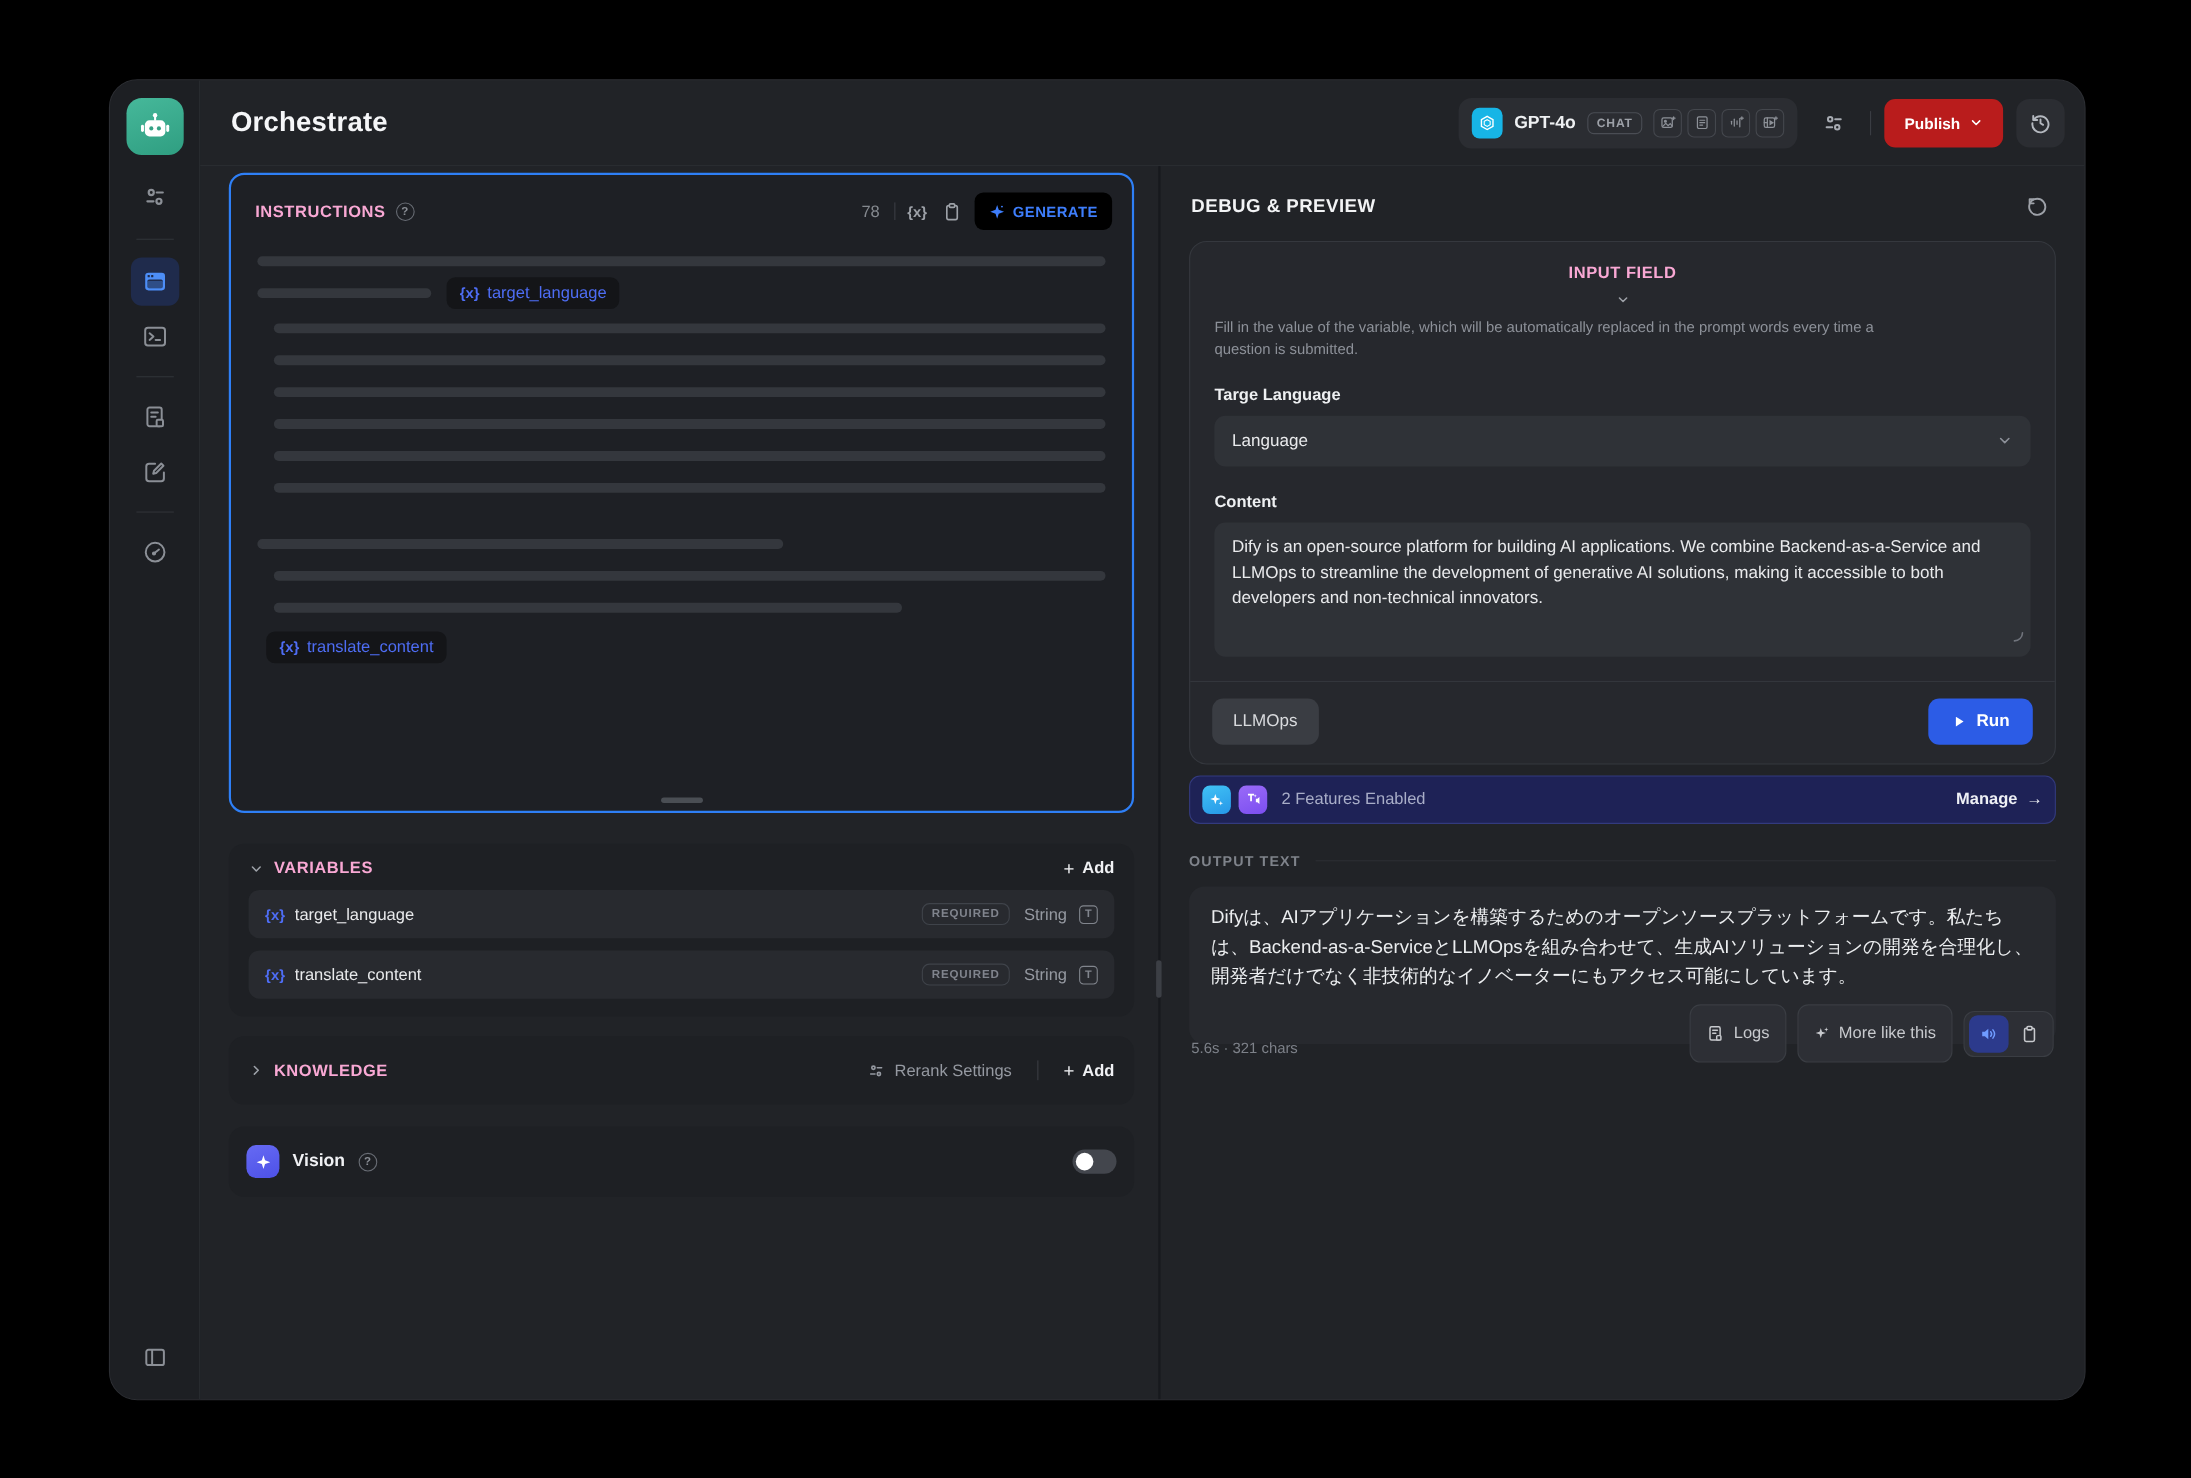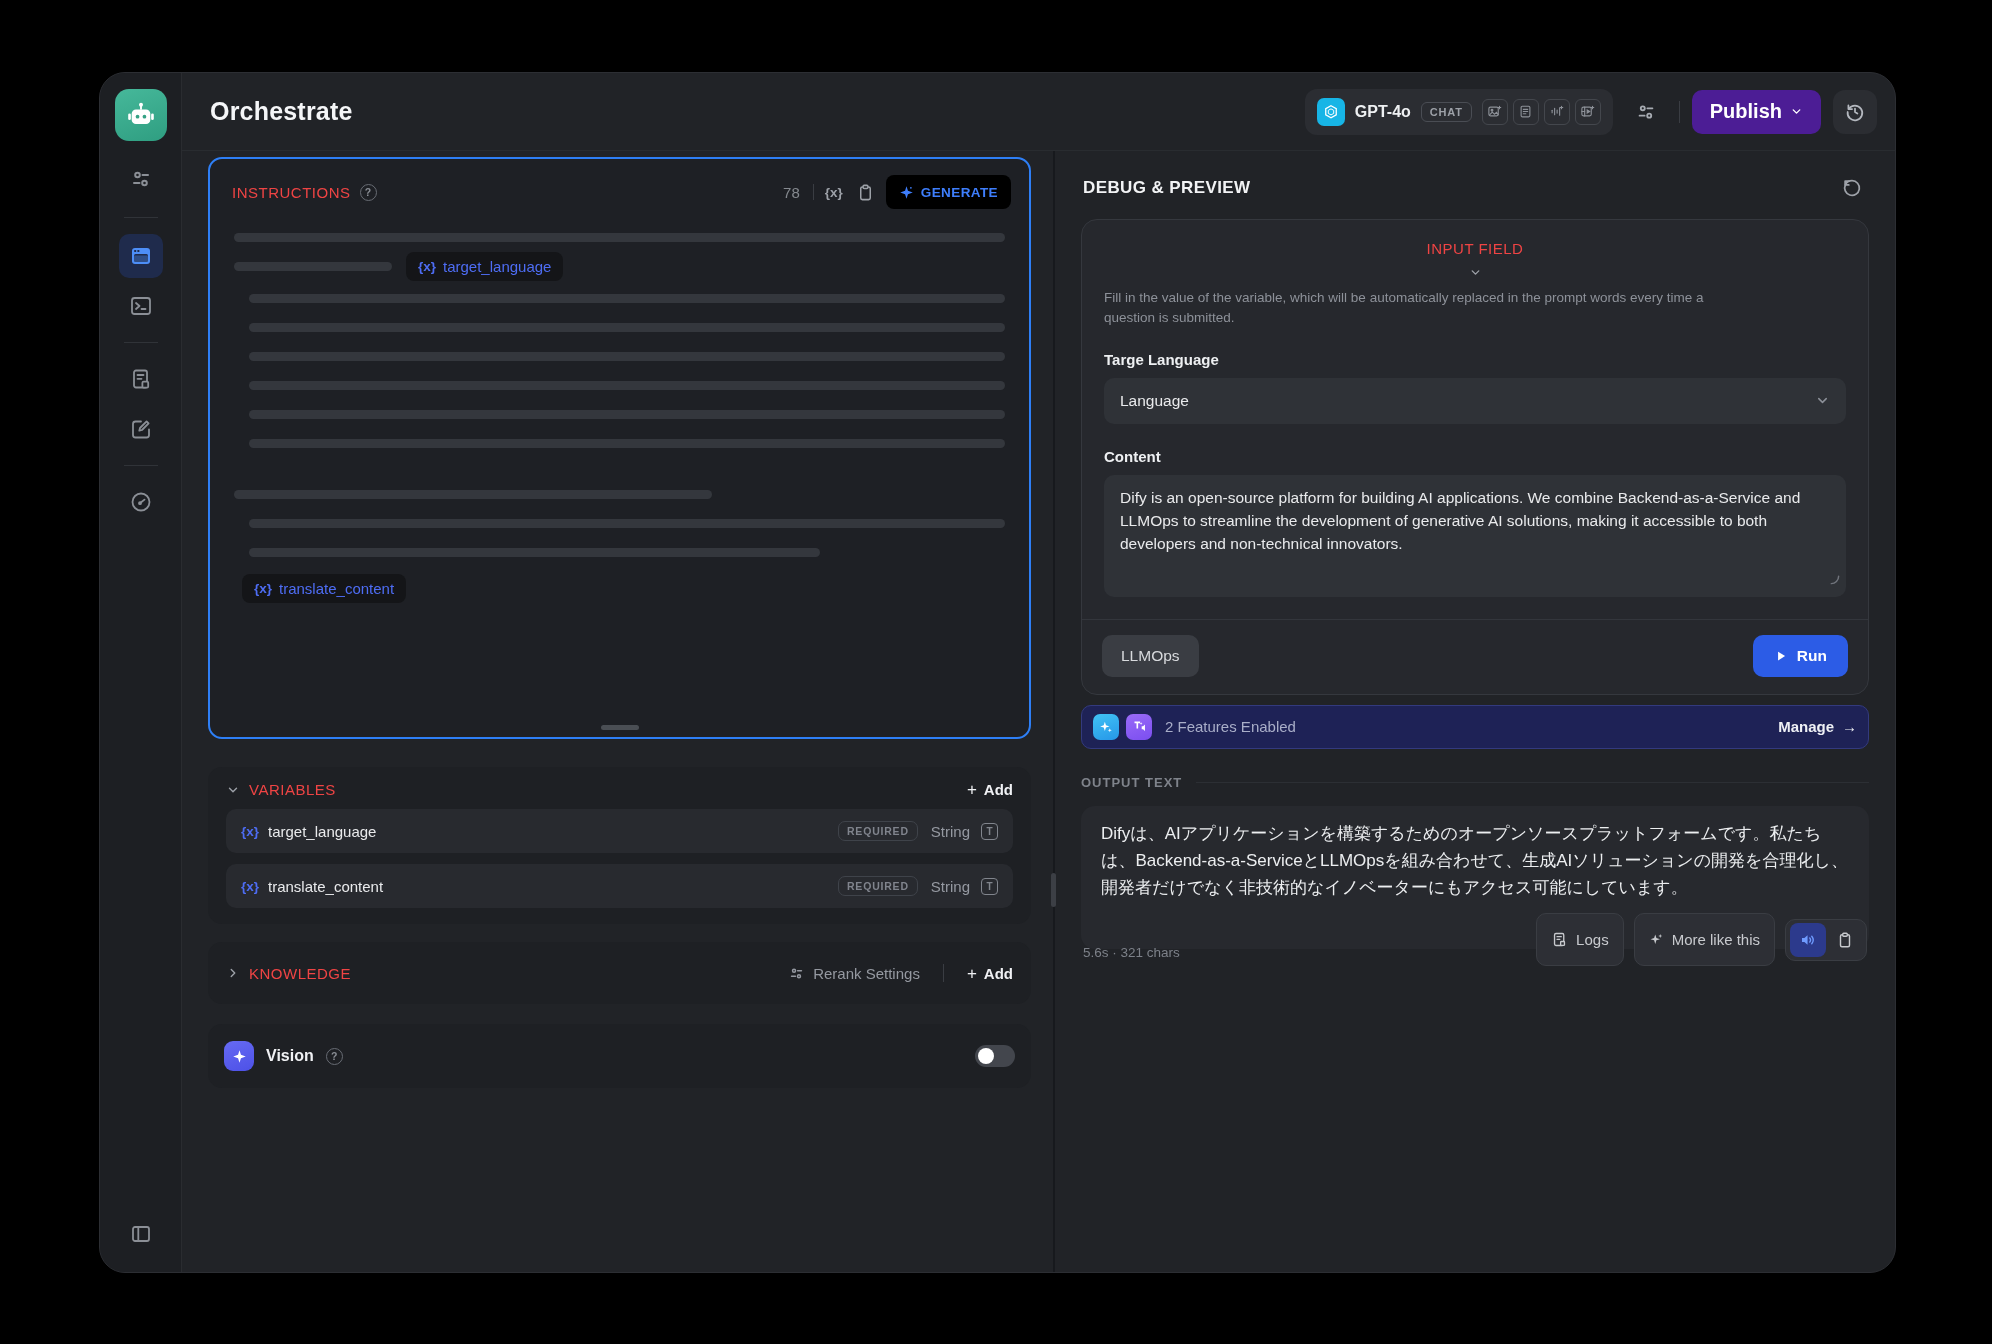--- a/index.html
+++ b/index.html
@@ -33,38 +33,38 @@
     display:flex; align-items:center; justify-content:center; }
   .model-name { font-size:16px; font-weight:600; color:#eef0f2; }
   .mode-badge { border:1px solid #4a4d54; border-radius:6px; padding:3px 8px; font-size:11px;
     font-weight:700; letter-spacing:.8px; color:#9da1a8; }
   .cap-icons { display:flex; gap:5px; }
   .cap { width:26px; height:26px; border:1px solid #44474d; border-radius:6px; display:flex;
     align-items:center; justify-content:center; color:#8d9198; }
   .tool-btn { width:42px; height:42px; border-radius:10px; display:flex; align-items:center;
     justify-content:center; color:#a7abb2; cursor:pointer; }
   .hdr-div { width:1px; height:22px; background:#3a3d43; }
-  .publish-btn { height:44px; background:#4c1d95; border-radius:10px; border:none; color:#fff;
-    font-size:20px; font-weight:600; padding:0 18px; display:flex; align-items:center; gap:8px; cursor:pointer;
+  .publish-btn { height:44px; background:#b91c1c; border-radius:10px; border:none; color:#fff;
+    font-size:14px; font-weight:600; padding:0 18px; display:flex; align-items:center; gap:8px; cursor:pointer;
     font-family:inherit; }
   .history-btn { width:44px; height:44px; background:#2b2d32; border-radius:12px; display:flex;
     align-items:center; justify-content:center; color:#b4b8bf; cursor:pointer; }
 
   .content { flex:1; display:flex; min-height:0; }
   .left-panel { width:871px; padding:6px 22px 0 26px; flex-shrink:0; }
   .v-split { width:2px; background:#17191d; position:relative; }
   .v-split .grab { position:absolute; left:-2px; top:722px; width:5px; height:34px; border-radius:3px;
     background:#3c3f45; cursor:col-resize; }
   .right-panel { flex:1; padding:18px 26px 0; min-width:0; }
 
   
   .instructions-card { border:2px solid #2e7ff6; border-radius:14px; background:#1e2025;
     height:582px; position:relative; display:flex; flex-direction:column; }
   .ins-hdr { display:flex; align-items:center; padding:16px 18px 10px 22px; gap:9px; }
-  .sec-title { font-size:15px; font-weight:400; letter-spacing:.5px; color:#ef4444; }
+  .sec-title { font-size:15px; font-weight:700; letter-spacing:.5px; color:#f9a8d4; }
   .help { width:17px; height:17px; border:1.5px solid #686c74; border-radius:50%; color:#8a8e95;
     font-size:10.5px; font-weight:700; display:inline-flex; align-items:center; justify-content:center; cursor:pointer; }
   .ins-hdr .spacer { flex:1; }
   .char-count { font-size:15px; color:#85898f; margin-right:4px; }
   .varx { font-size:13.5px; font-weight:700; color:#9da1a8; cursor:pointer; padding:2px; }
   .ghost-ic { color:#9da1a8; cursor:pointer; display:flex; padding:2px; }
   .gen-btn { background:#000000; border:none; border-radius:8px; height:34px; padding:0 13px;
     display:flex; align-items:center; gap:7px; color:#3e7efc; font-size:13.5px; font-weight:700;
     letter-spacing:.4px; cursor:pointer; font-family:inherit; }
   .ins-body { flex:1; padding:6px 24px 0; position:relative; }

